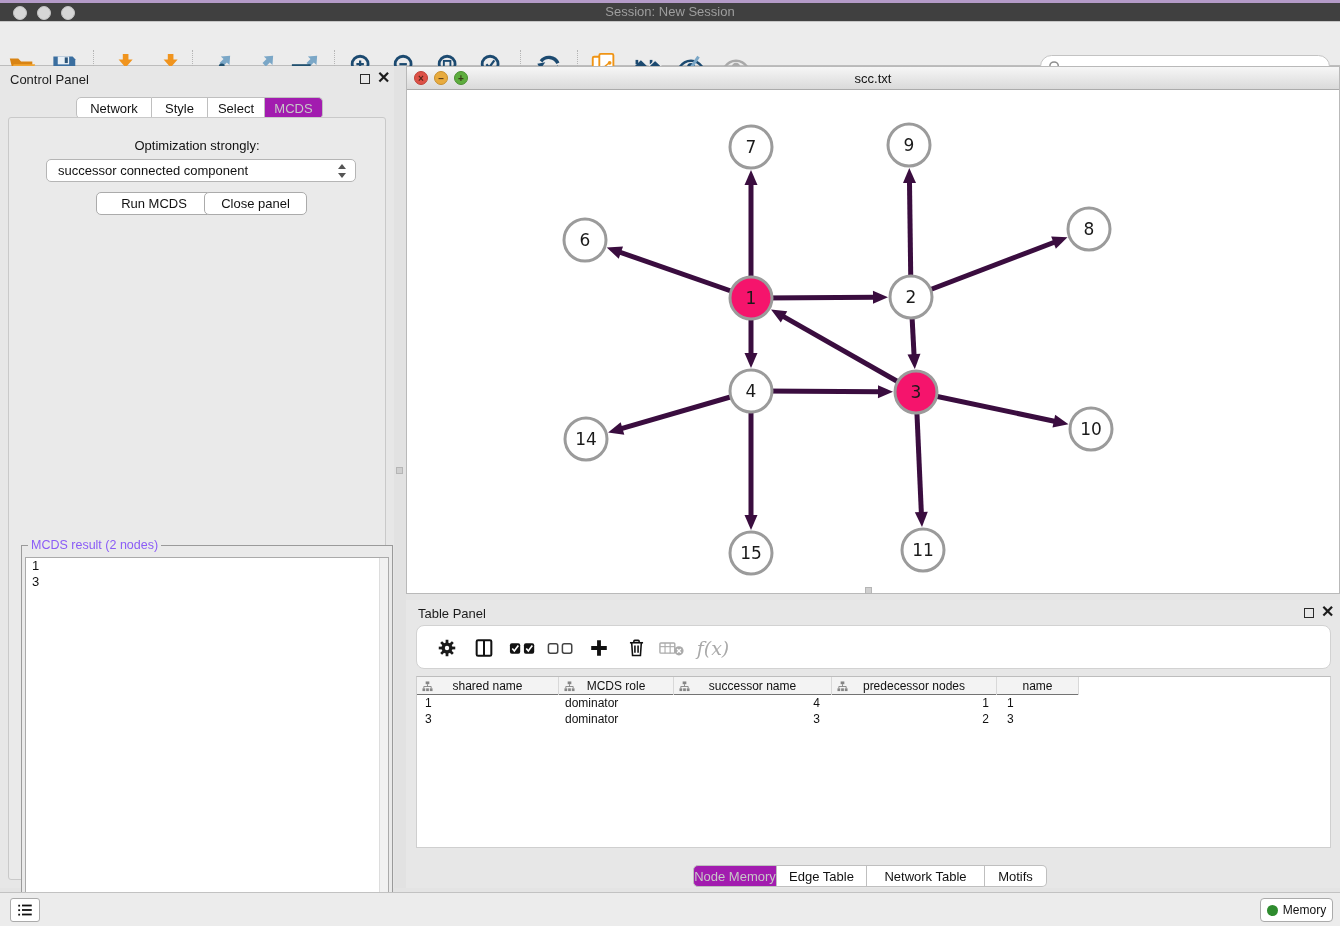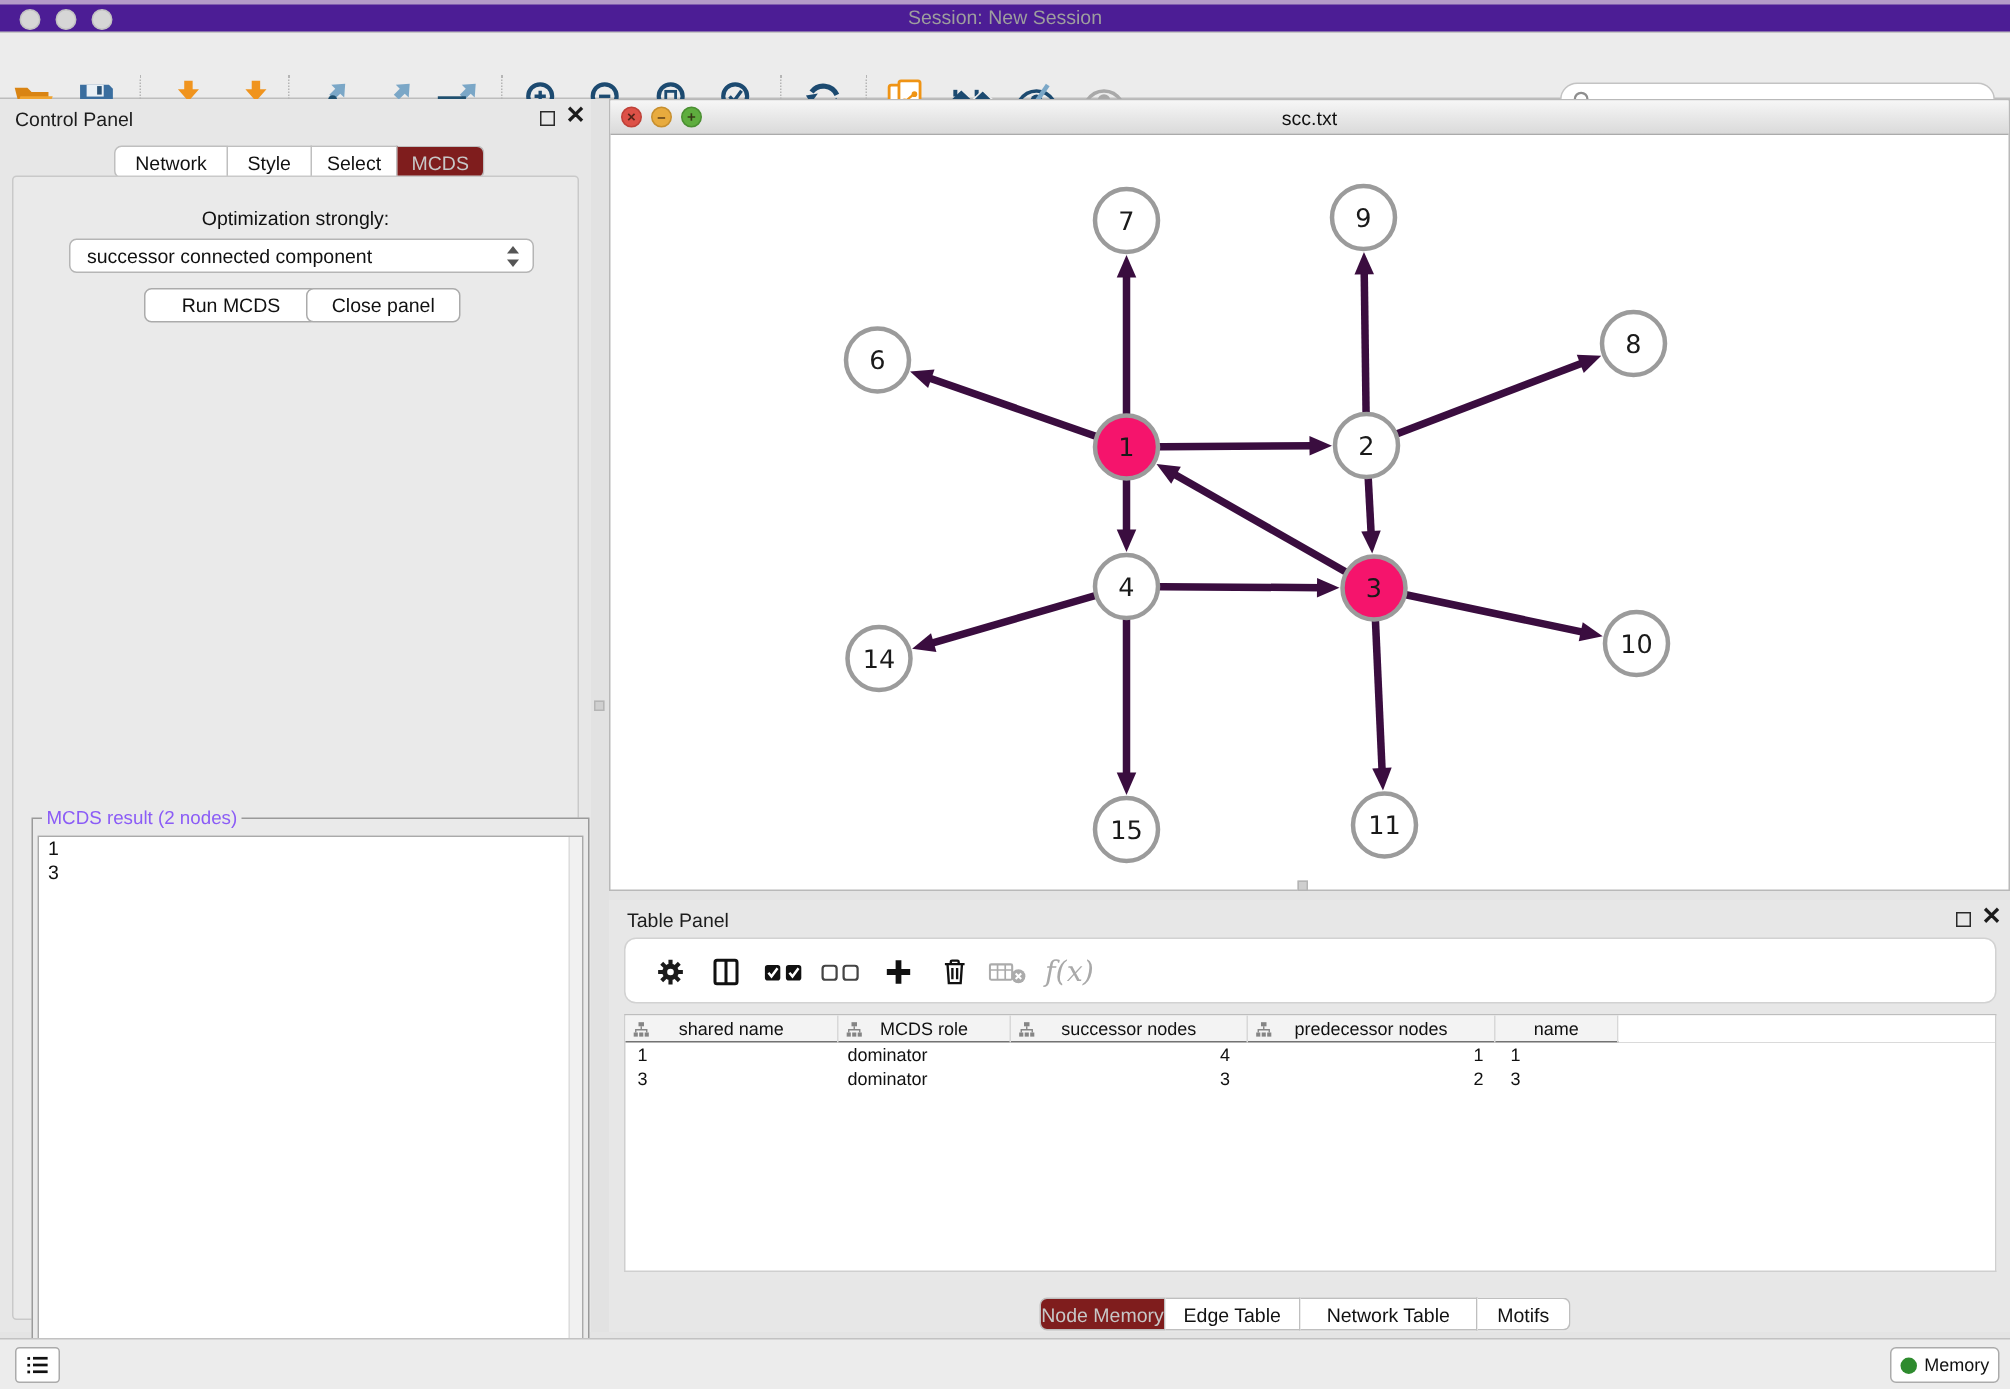--- a/index.html
+++ b/index.html
@@ -1,21 +1,21 @@
 <!DOCTYPE html>
 <html><head>
 <meta charset="utf-8">
 <style>
   * { margin:0; padding:0; box-sizing:border-box; }
   html,body { width:1340px; height:926px; overflow:hidden;
     font-family:"Liberation Sans", sans-serif; background:#e4e4e4; }
 
   
   #titlebar { position:absolute; left:0; top:0; width:1340px; height:22px;
-    background:#4c1d95; border-bottom:1px solid #c6c6c6; }
+    background:#404040; border-bottom:1px solid #c6c6c6; }
   #titlebar .accent { position:absolute; left:0; top:0; width:100%; height:3px; background:#b49bc8; }
   .tl-circle { position:absolute; top:6px; width:14px; height:14px; border-radius:50%;
     background:#d6d6d6; border:1px solid #c2c2c2; }
   #win-title { position:absolute; left:0; top:4px; width:100%; text-align:center;
     font-size:13px; color:#9e9e9e; }
 
   
   #toolbar { position:absolute; left:0; top:22px; width:1340px; height:44px;
     background:#ececec; border-bottom:1px solid #bdbdbd; }
   .tb-icon { position:absolute; top:29px; width:32px; height:32px; display:flex;
@@ -32,21 +32,21 @@
   .panel-head { position:absolute; left:0; top:0; width:100%; height:26px; }
   .panel-title { position:absolute; left:10px; top:6px; font-size:13px; color:#1c1c1c; }
   .ph-float { position:absolute; top:8px; width:10px; height:10px; border:1.6px solid #2a2a2a; }
   .ph-close { position:absolute; top:3px; font-size:16px; font-weight:700; color:#1c1c1c; line-height:18px; }
 
   .tabstrip { position:absolute; display:flex; height:22px; }
   .tabseg { height:22px; display:flex; align-items:center; justify-content:center;
     background:#fff; border:1px solid #bfbfbf; border-left:none; font-size:13px; color:#111; }
   .tabseg.first { border-left:1px solid #bfbfbf; border-radius:5px 0 0 5px; }
   .tabseg.last { border-radius:0 5px 5px 0; }
-  .tabseg.active-gray { background:#7f1d1d; color:#c7c7c7; }
+  .tabseg.active-gray { background:#a21caf; color:#c7c7c7; }
 
   #cp-pane { position:absolute; left:8px; top:51px; width:378px; height:763px;
     background:#eaeaea; border:1px solid #c9c9c9; border-radius:3px; }
   #opt-label { position:absolute; left:0; top:20px; width:100%; text-align:center; font-size:13px; color:#111; }
   #opt-select { position:absolute; left:37px; top:41px; width:310px; height:23px; background:#fff;
     border:1px solid #b5b5b5; border-radius:5px; font-size:13px; color:#111;
     display:flex; align-items:center; padding-left:11px; }
   .stepper { position:absolute; right:8px; top:3px; width:10px; height:16px; }
   .stepper .up { position:absolute; left:1px; top:1px; width:0; height:0;
     border-left:4px solid transparent; border-right:4px solid transparent; border-bottom:5px solid #555; }
@@ -476,21 +476,21 @@
         <span>MCDS role</span>
       </div>
       <div class="th-cell c2">
         <svg width="11" height="11" viewBox="0 0 12 12">
             <rect x="4" y="0.5" width="4" height="3" fill="#858585"></rect>
             <path d="M6 3.5 v2.5 M2 8 v-2 h8 v2" stroke="#858585" fill="none"></path>
             <rect x="0.5" y="8" width="3" height="3" fill="#858585"></rect>
             <rect x="4.5" y="8" width="3" height="3" fill="#858585"></rect>
             <rect x="8.5" y="8" width="3" height="3" fill="#858585"></rect>
           </svg>
-        <span>successor nodes</span>
+        <span>successor name</span>
       </div>
       <div class="th-cell c3">
         <svg width="11" height="11" viewBox="0 0 12 12">
             <rect x="4" y="0.5" width="4" height="3" fill="#858585"></rect>
             <path d="M6 3.5 v2.5 M2 8 v-2 h8 v2" stroke="#858585" fill="none"></path>
             <rect x="0.5" y="8" width="3" height="3" fill="#858585"></rect>
             <rect x="4.5" y="8" width="3" height="3" fill="#858585"></rect>
             <rect x="8.5" y="8" width="3" height="3" fill="#858585"></rect>
           </svg>
         <span>predecessor nodes</span>

